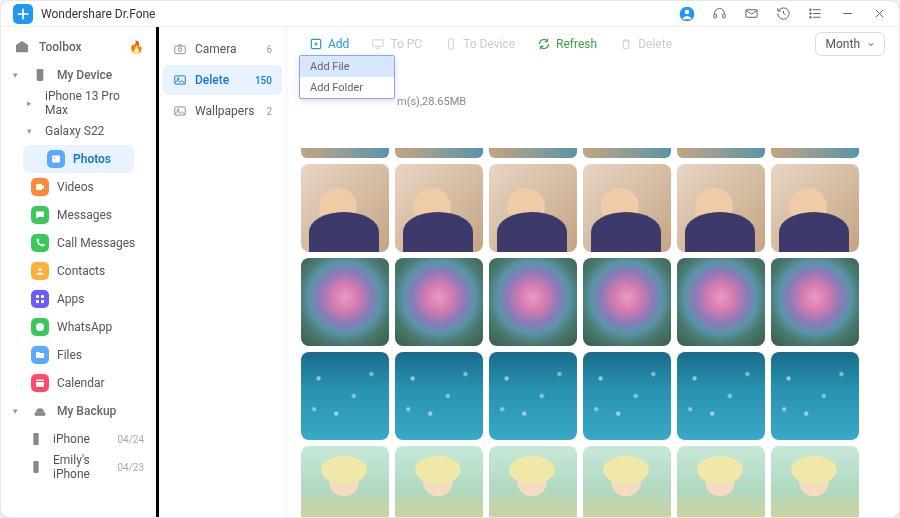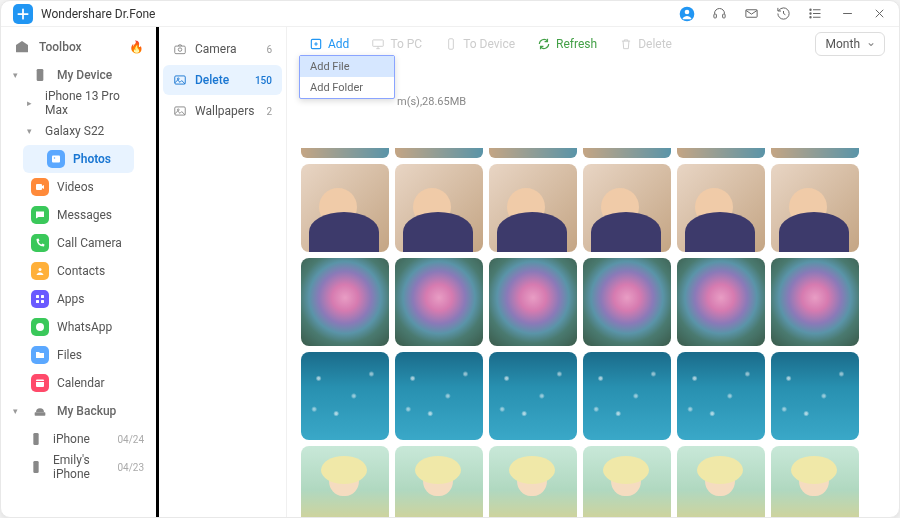--- a/index.html
+++ b/index.html
@@ -214,21 +214,21 @@
             </svg>
           </span>
         <span class="label">Messages</span>
       </div>
       <div class="side-item indent2">
         <span class="ico app i-call">
             <svg viewBox="0 0 24 24">
               <path d="M5 4c0 9 6 15 15 15l1-4-4-2-2 2c-3-1-5-3-6-6l2-2-2-4z"></path>
             </svg>
           </span>
-        <span class="label">Call Camera</span>
+        <span class="label">Call Messages</span>
       </div>
       <div class="side-item indent2">
         <span class="ico app i-contacts">
             <svg viewBox="0 0 24 24">
               <circle cx="12" cy="9" r="3"></circle>
               <path d="M5 20c1-4 5-5 7-5s6 1 7 5z"></path>
             </svg>
           </span>
         <span class="label">Contacts</span>
       </div>

